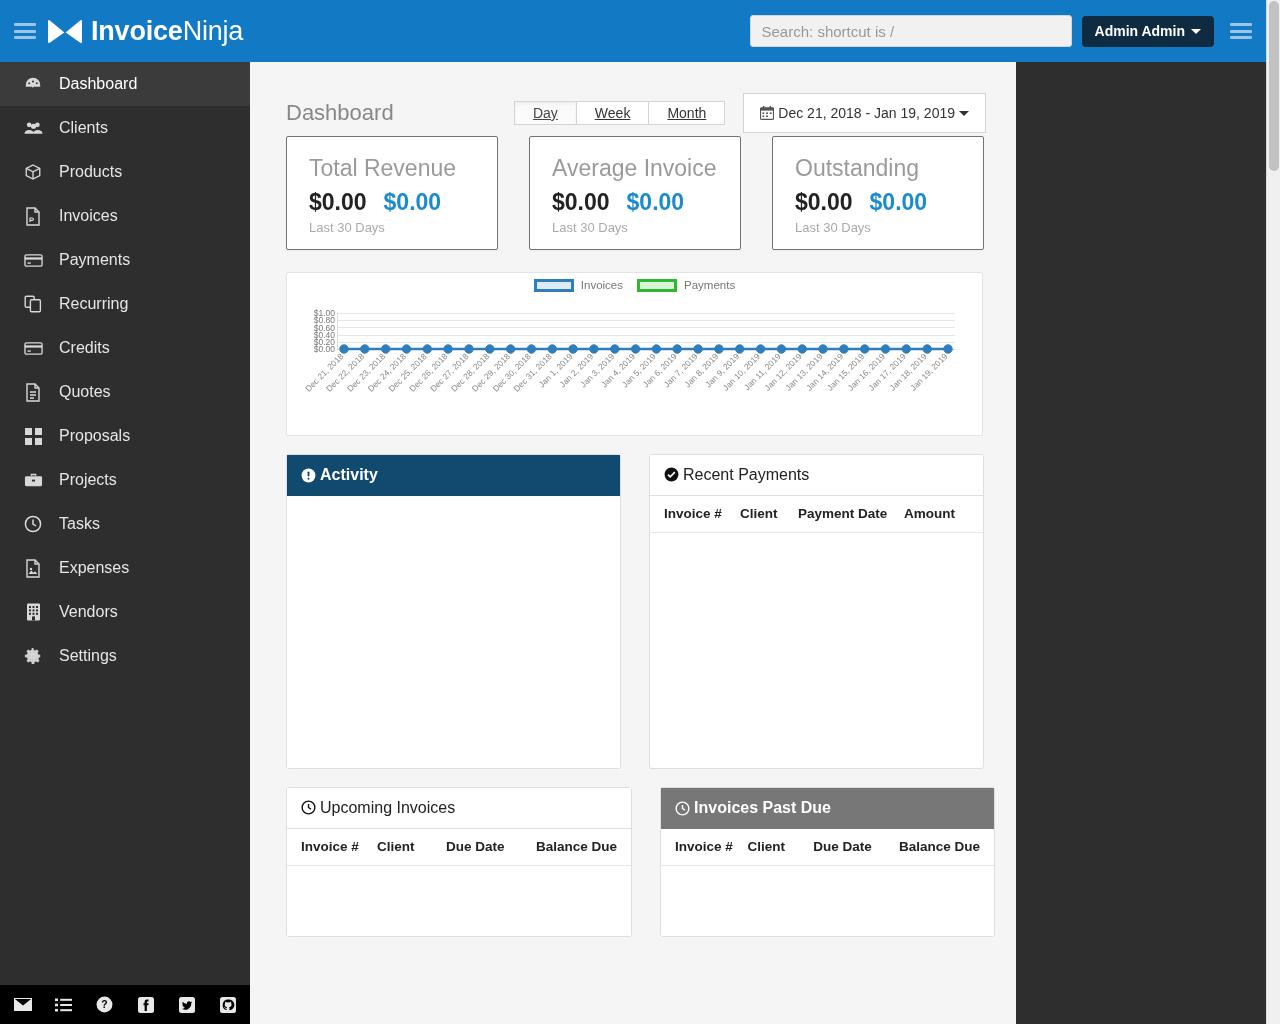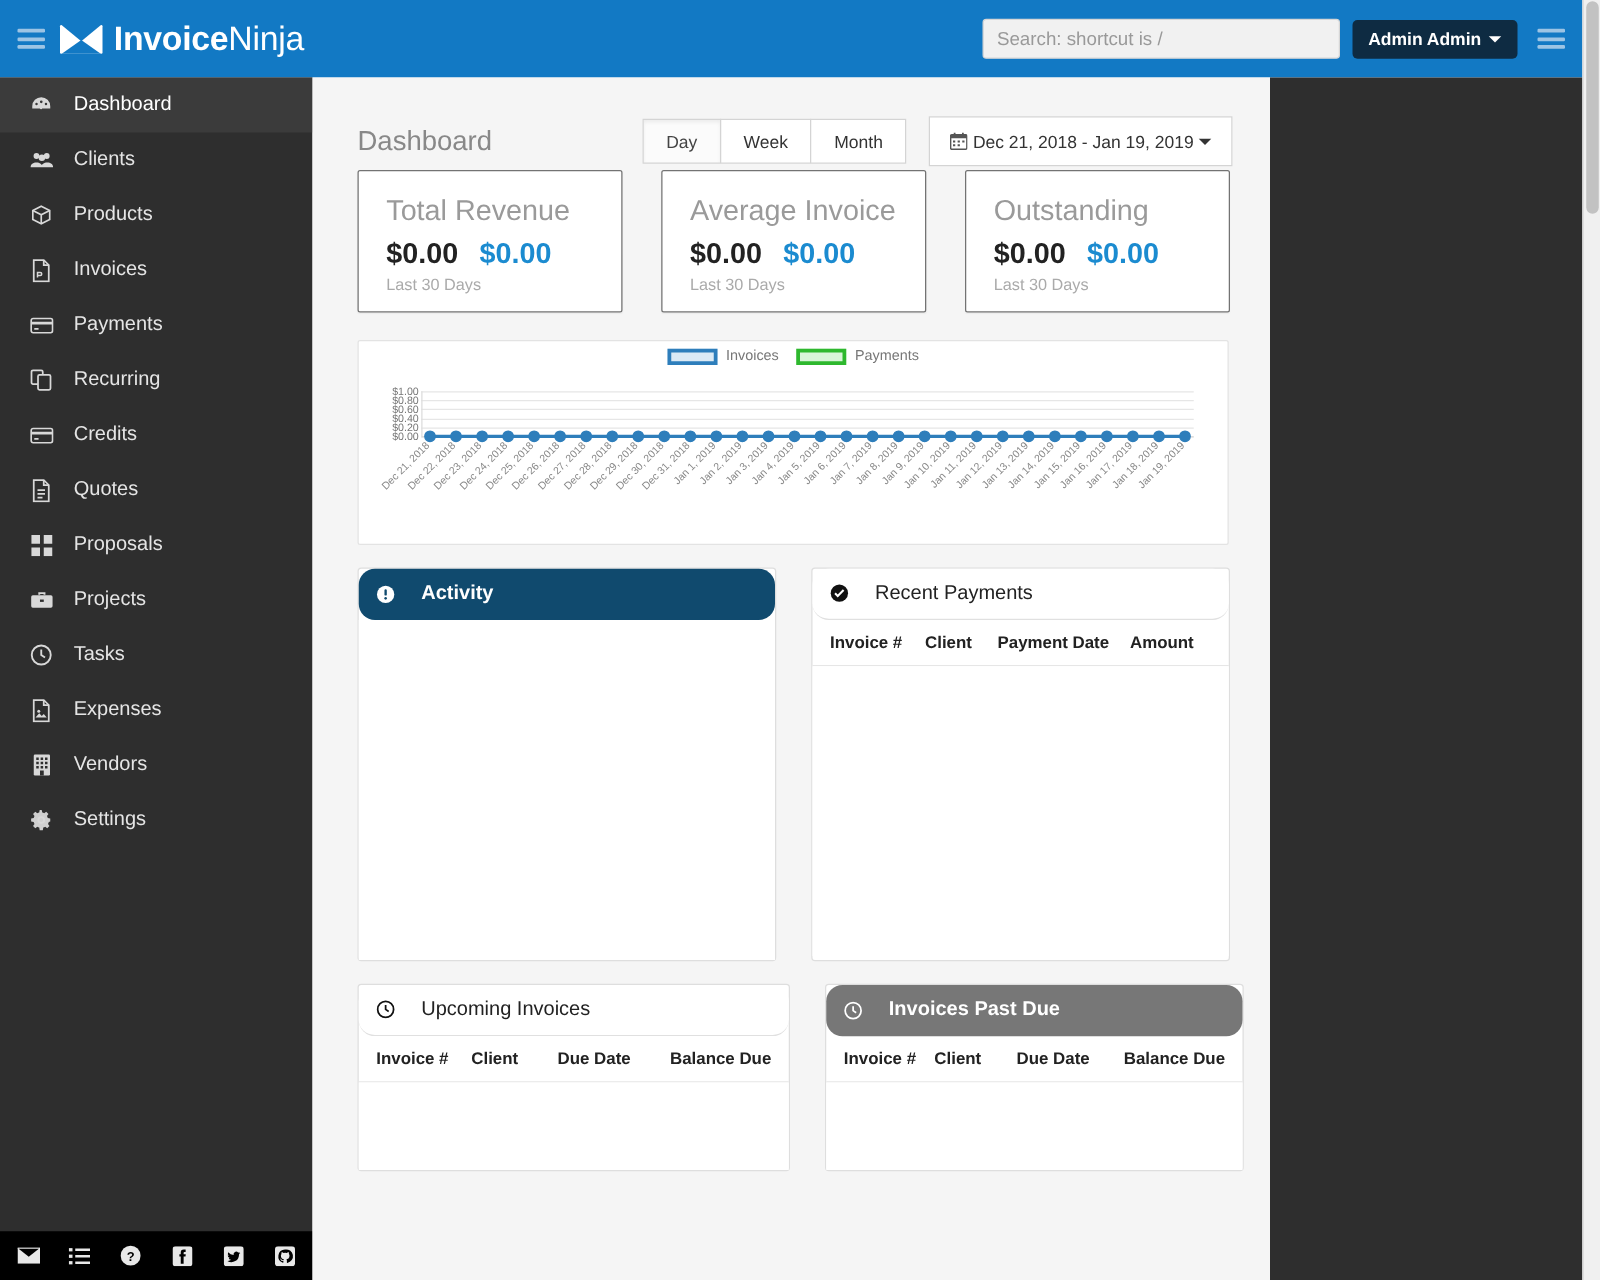--- a/index.html
+++ b/index.html
@@ -35,21 +35,21 @@
     content:""; position:absolute; bottom:-1px; left:0; width:0; height:0;
     border-left:17px solid transparent; border-right:17px solid transparent;
     border-bottom:12px solid #1279c4;
   }
   .brand-text { font-size:27px; color:#fff; letter-spacing:-0.2px; white-space:nowrap; }
   .brand-text b { font-weight:bold; }
   .brand-text i { font-style:normal; font-weight:300;text-align:right; }
 
   .nav-right { margin-left:auto; display:flex; align-items:center; gap:10px; padding-right:14px; }
   .search-box {
-    width:286px; height:32px; background:#f1f1f1; border:1px solid #d6d6d6;
+    width:322px; height:32px; background:#f1f1f1; border:1px solid #d6d6d6;
     border-radius:3px; padding:0 11px; font-size:15px; color:#000000;
     font-family:"Liberation Sans", sans-serif; outline:none;
   }
   .search-box::placeholder { color:#999; }
   .user-btn {
     background:#0e2b42; color:#fff; border:none; border-radius:4px;
     height:31px; padding:0 13px; font-size:14px; font-weight:bold; cursor:pointer;
     font-family:"Liberation Sans", sans-serif; display:flex; align-items:center; gap:6px;
   }
   .caret-dn {
@@ -96,23 +96,23 @@
   .scroll-thumb {
     position:absolute; top:1px; left:2px; width:10px; height:170px;
     background:#c2c2c2; border-radius:5px;
   }
 
   
   .page-head { display:flex; align-items:center; padding:28px 30px 0 36px; height:74px; }
   .page-title { font-size:22px; color:#888; font-weight:normal; }
   .btn-group { margin-left:auto; display:flex; margin-right:18px; }
   .bg-btn {
-    height:36px; padding:0 18px; background:#fff; border:1px solid #d4d4d4;
+    height:24px; padding:0 18px; background:#fff; border:1px solid #d4d4d4;
     font-size:14px; color:#333; display:flex; align-items:center; cursor:pointer;
-    margin-left:-1px; font-family:"Liberation Sans", sans-serif;
+    margin-left:-1px; font-family:"Liberation Sans", sans-serif;text-decoration:underline;
   }
   .bg-btn.active { background:#fbfbfb; color:#444; box-shadow: inset 0 2px 3px rgba(0,0,0,.06); }
   .date-btn {
     height:40px; padding:0 16px; background:#fff; border:1px solid #d4d4d4;
     font-size:14px; color:#333; display:flex; align-items:center; gap:4px; cursor:pointer;
   }
   .cal-ico { color:#555; display:flex; }
 
   
   .cards { display:flex; padding:0 30px 0 36px; align-items:flex-start; gap:31px; }
@@ -141,22 +141,22 @@
   .leg { display:flex; align-items:center; gap:7px; }
   .leg-sw { width:40px; height:13px; border:3px solid #2e7ebb; background:#dbeaf5; }
   .leg-sw.green { border-color:#2eb82e; background:#d8f5d8; }
   .leg-txt { font-size:11.5px; color:#777; }
   .chart-svg { position:absolute; top:0; left:0; }
 
   
   .panels { display:flex; padding:18px 30px 0 36px; gap:28px; }
   .panel { background:#fff; border:1px solid #dedede; border-radius:3px; }
   .panel-head {
-    height:41px; display:flex; align-items:center; gap:21px; padding:0 14px;
-    font-size:16px; border-bottom:1px solid #e0e0e0;border-radius:13px;
+    height:41px; display:flex; align-items:center; gap:4px; padding:0 14px;
+    font-size:16px; border-bottom:1px solid #e0e0e0;
   }
   .panel-head.navy { background:#104a6e; color:#fff; border-bottom:none; font-weight:bold; }
   .panel-head.gray { background:#777; color:#fff; font-weight:bold; border-bottom:none; }
   .panel-head.plain { background:#fff; color:#222; }
   .panel-ico { display:flex; align-items:center; }
   .tbl-head {
     display:flex; gap:0; padding:10px 14px 11px 14px; font-size:13.5px;
     font-weight:bold; color:#222; border-bottom:1px solid #e6e6e6;
   }
   .tbl-head span { white-space:nowrap; }

